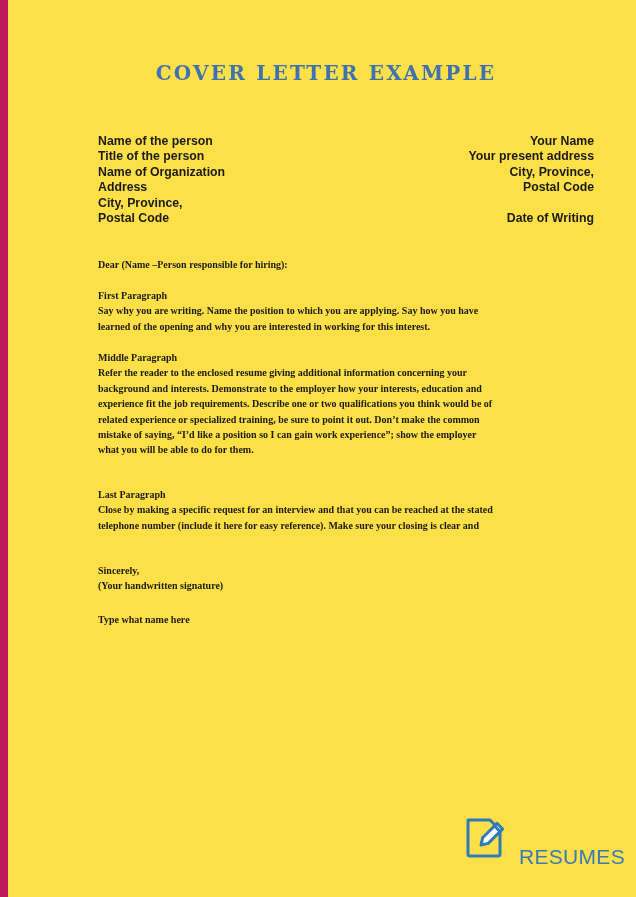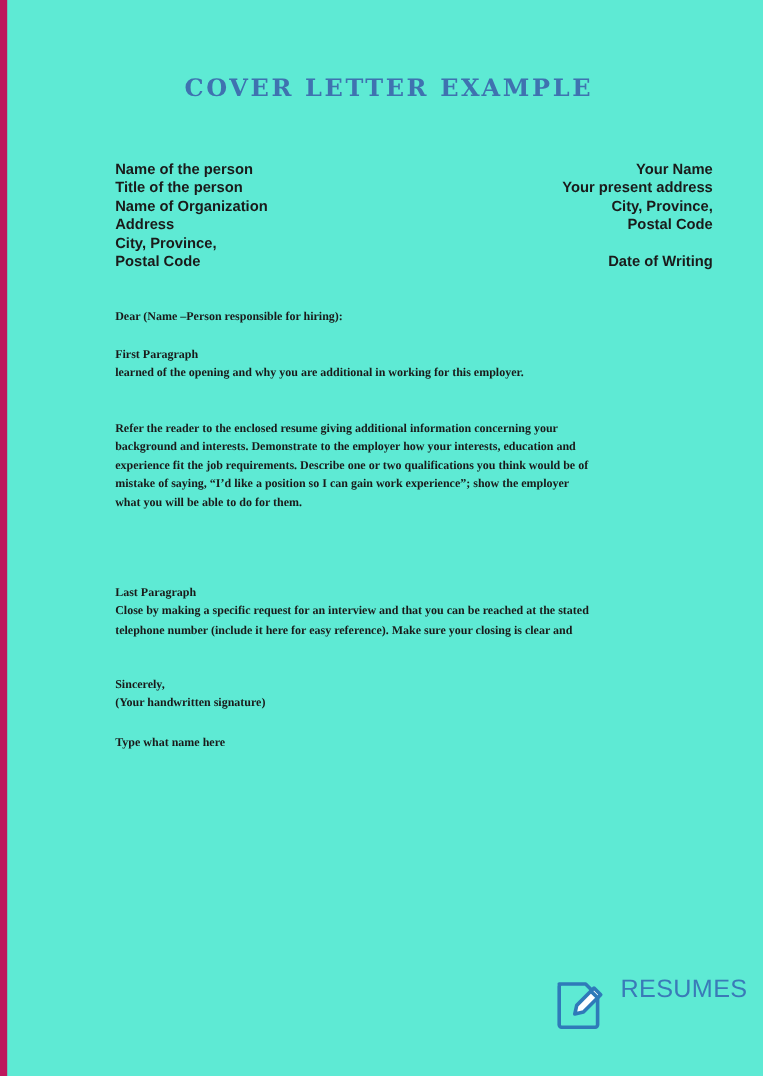--- a/index.html
+++ b/index.html
@@ -14,22 +14,22 @@
     overflow: hidden;
     position: relative;
   }
 
   #page {
     position: absolute;
     left: 0;
     top: 0;
     width: 636px;
     height: 897px;
-    background: #5eead4;
-    border-left: 6px solid #be185d;
+    background: #fde047;
+    border-left: 8px solid #be185d;
     box-sizing: border-box;
   }
 
   
   .doc-title {
     position: absolute;
     left: 0;
     top: 61px;
     width: 636px;
     text-align: center;
@@ -117,21 +117,21 @@
     position: absolute;
     left: 55px;
     top: 0px;
     font-family: "Liberation Sans", "DejaVu Sans", sans-serif;
     font-size: 21px;
     line-height: 26px;
     letter-spacing: 0.3px;
     color: #3a7ab8;
     white-space: nowrap;
   }
-  #logo-text .lt-line { display: block; }
+  #logo-text .lt-line { display: block; margin-top: 32px; }
 </style>
 </head>
 <body>
 
 <div id="page">
 
   <div class="doc-title">COVER LETTER EXAMPLE</div>
 
   <div class="addr-left">
     <div class="addr-line">Name of the person</div>
@@ -151,29 +151,32 @@
     <div class="addr-line">Date of Writing</div>
   </div>
 
   <div class="body-block salutation">
     <span class="line">Dear (Name –Person responsible for hiring):</span>
   </div>
 
   <div class="body-block para-first">
     <span class="para-heading">First Paragraph</span>
     <span class="para-text">
-      <span class="line">learned of the opening and why you are additional in working for this employer.</span>
+      <span class="line">Say why you are writing.  Name the position to which you are applying.  Say how you have</span>
+      <span class="line">learned of the opening and why you are interested in working for this interest.</span>
     </span>
   </div>
 
   <div class="body-block para-middle">
+    <span class="para-heading">Middle Paragraph</span>
     <span class="para-text">
       <span class="line">Refer the reader to the enclosed resume giving additional information concerning your</span>
       <span class="line">background and interests.  Demonstrate to the employer how your interests, education and</span>
       <span class="line">experience fit the job requirements. Describe one or two qualifications you think would be of</span>
+      <span class="line">related experience or specialized training, be sure to point it out.  Don’t make the common</span>
       <span class="line">mistake of saying, “I’d like a position so I can gain work experience”; show the employer</span>
       <span class="line">what you will be able to do for them.</span>
     </span>
   </div>
 
   <div class="body-block para-last">
     <span class="para-heading">Last Paragraph</span>
     <span class="para-text">
       <span class="line">Close by making a specific request for an interview and that you  can be reached at the stated</span>
       <span class="line">telephone number (include it here for easy reference).  Make sure your closing is clear and</span>

